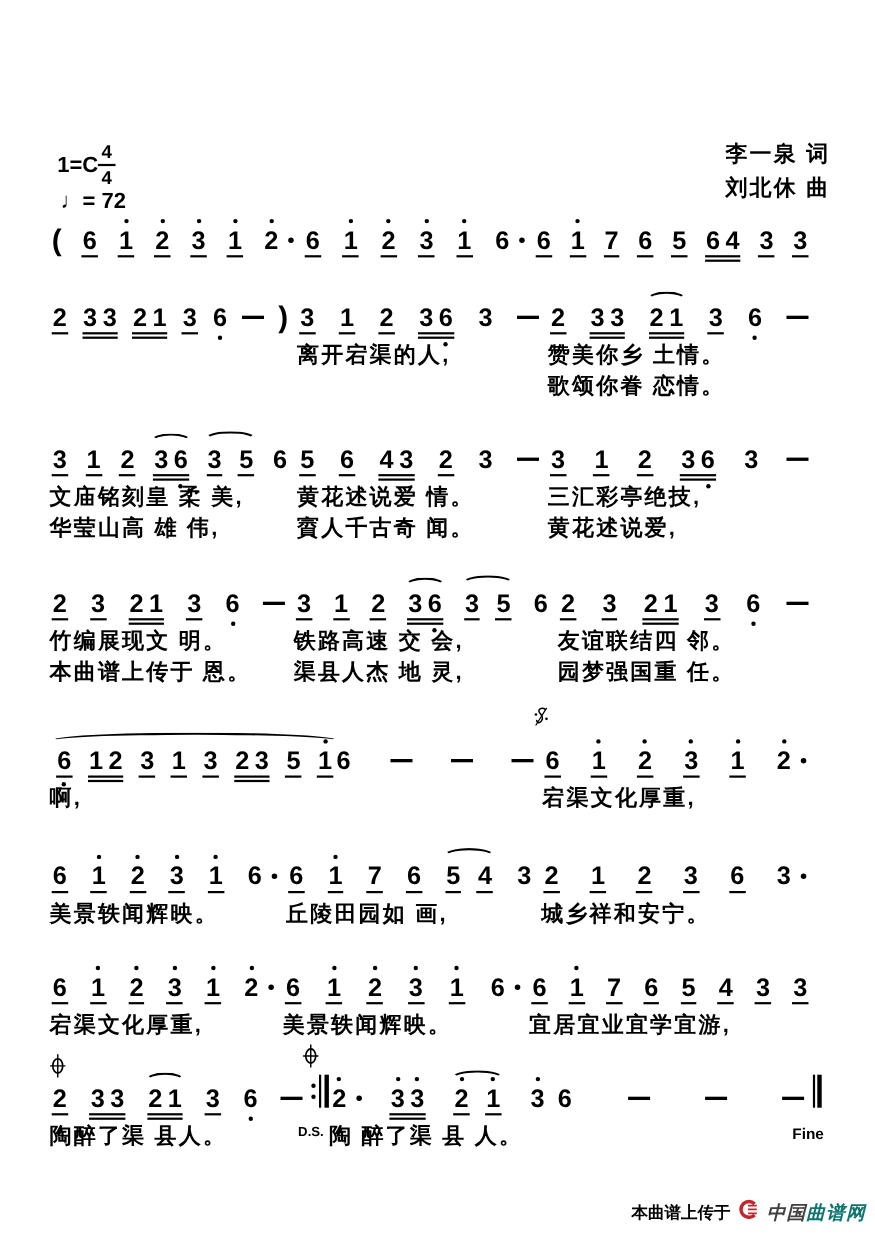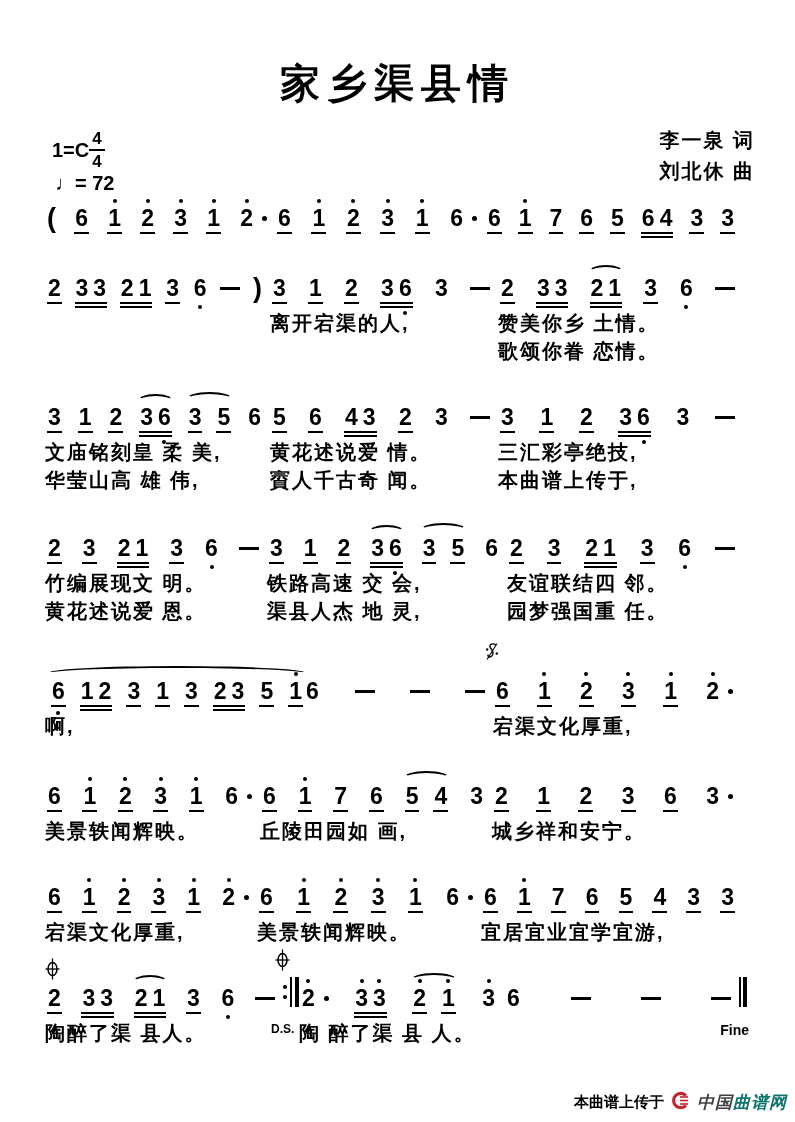--- a/index.html
+++ b/index.html
@@ -69,21 +69,20 @@
   .footer{position:absolute;right:8px;bottom:8px;display:flex;align-items:center;gap:7px;}
   .f-upload{font-size:15px;font-weight:bold;}
   .f-site{font-size:17px;font-weight:bold;font-style:italic;letter-spacing:1px;}
   .f-site .p1{color:#404040;}
   .f-site .p2{color:#0f766e;}
 </style>
 </head>
 <body>
 
 <div class="page">
-  <div class="title">家乡渠县情</div>
 
   <div class="keyrow">
     <span>1=C</span>
     <span class="ts">
       <span class="t">4</span>
       <span class="b">4</span>
     </span>
   </div>
 
   <div class="tempo">
@@ -324,21 +323,21 @@
             <span class="tok note u2">
               <span class="digit">3</span>
               <span class="digit">6<span class="dbl"></span></span>
             </span>
             <span class="tok note">
               <span class="digit">3</span>
             </span>
             <span class="tok dash"></span>
           </div>
           <div class="lyric">三汇彩亭绝技,</div>
-          <div class="lyric">本曲谱上传于,</div>
+          <div class="lyric">黄花述说爱,</div>
         </div>
         <span class="tok barwrap"><span class="bline"></span></span>
       </div>
       <div class="system">
         <div class="measure" style="width: 222px;">
           <div class="notes">
             <span class="tok note u1">
               <span class="digit">2</span>
             </span>
             <span class="tok note u1">
@@ -350,21 +349,21 @@
             </span>
             <span class="tok note u1">
               <span class="digit">3</span>
             </span>
             <span class="tok note">
               <span class="digit">6<span class="dbl"></span></span>
             </span>
             <span class="tok dash"></span>
           </div>
           <div class="lyric">竹编展现文 明。</div>
-          <div class="lyric">黄花述说爱 恩。</div>
+          <div class="lyric">本曲谱上传于 恩。</div>
         </div>
         <span class="tok barwrap"><span class="bline"></span></span>
         <div class="measure" style="width: 240px;">
           <div class="notes">
             <span class="tok note u1">
               <span class="digit">3</span>
             </span>
             <span class="tok note u1">
               <span class="digit">1</span>
             </span>

